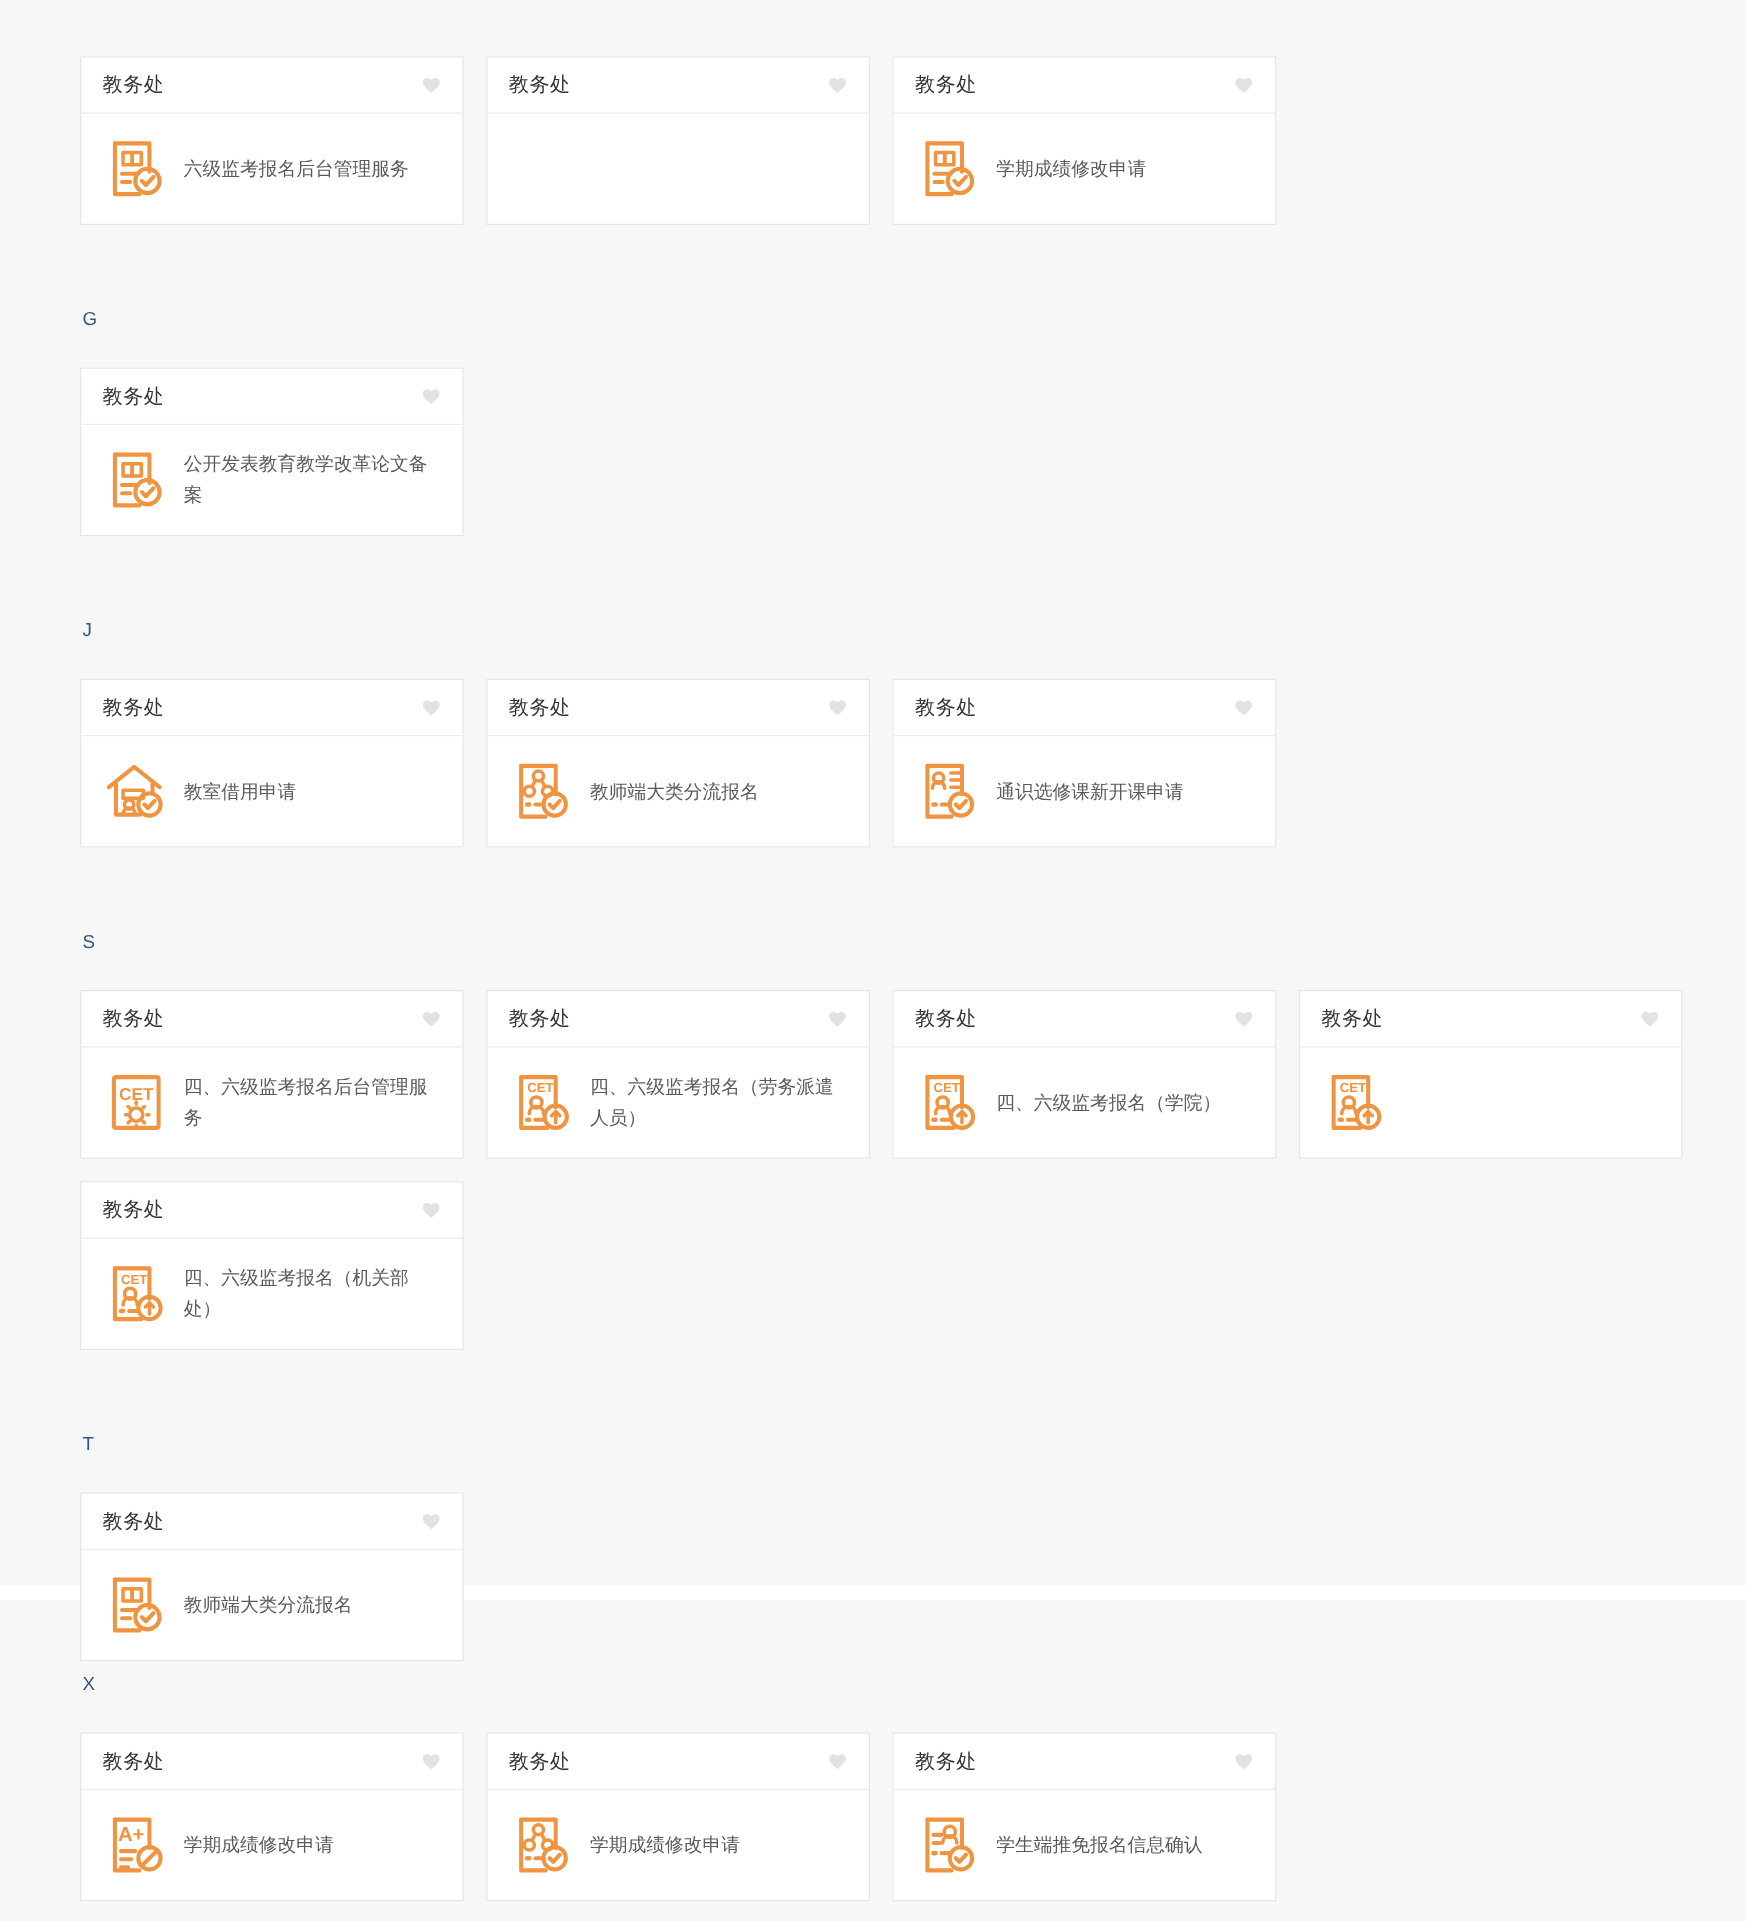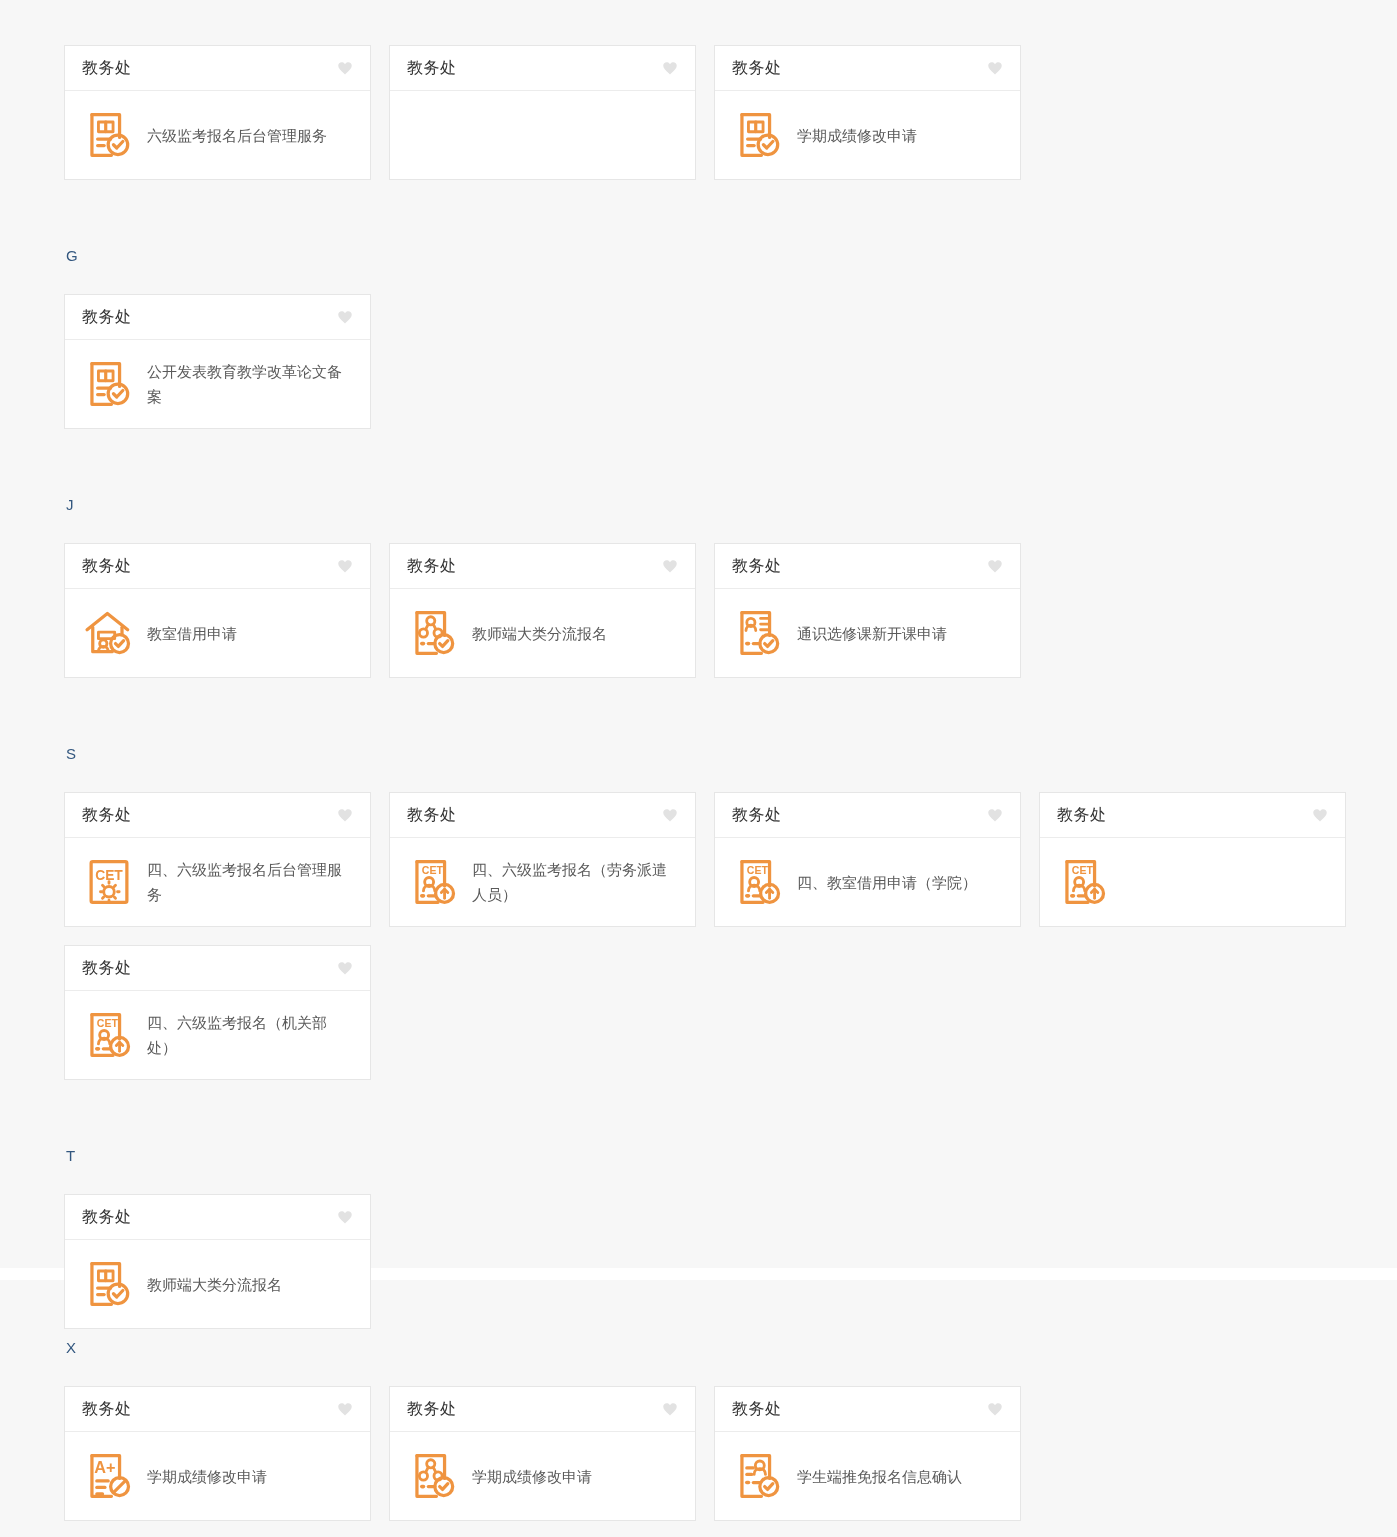--- a/index.html
+++ b/index.html
@@ -364,21 +364,21 @@
                   <text x="30" y="22" text-anchor="middle" font-family="Liberation Sans, sans-serif" font-size="13" font-weight="bold" fill="#ef9440" stroke="none">CET</text>
                   <circle cx="26" cy="32" r="5.5" stroke-width="3.5"></circle>
                   <path d="M19 43c0-4.5 3.2-7 7-7s7 2.5 7 7" stroke-width="3.5"></path>
                   <path d="M17 49h2" stroke-width="4.5"></path>
                   <path d="M25 49h8" stroke-width="4"></path>
                   <circle cx="45" cy="46" r="11" stroke-width="4"></circle>
                   <path d="M45 52v-11" stroke-width="3.5"></path>
                   <path d="M41 45l4-4 4 4" stroke-width="3.5"></path>
                 </svg>
               </span>
-              <span class="svc-name">四、教室借用申请（学院）</span>
+              <span class="svc-name">四、六级监考报名（学院）</span>
             </div>
           </div>
           <div class="card">
             <div class="card-head">
               <span class="card-dept">教务处</span>
               <span class="fav-icon">
                 <svg viewBox="0 0 24 24" width="18" height="18" xmlns="http://www.w3.org/2000/svg">
                   <path fill="#e2e2e2" d="M12 20.5l-1.3-1.2C5.9 15 3 12.3 3 9c0-2.6 2-4.6 4.6-4.6 1.5 0 2.9.7 3.7 1.8h1.4c.8-1.1 2.2-1.8 3.7-1.8C19 4.4 21 6.4 21 9c0 3.3-2.9 6-7.7 10.3L12 20.5z"></path>
                 </svg>
               </span>

